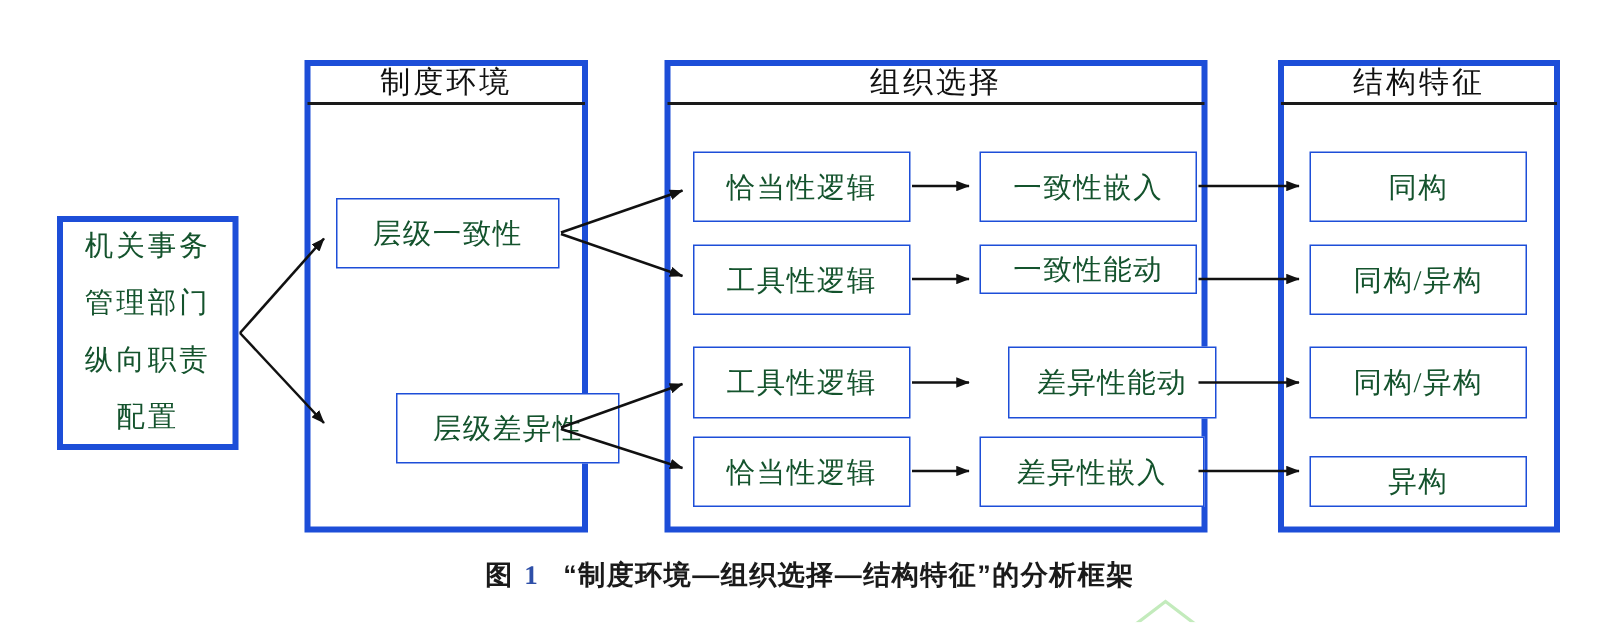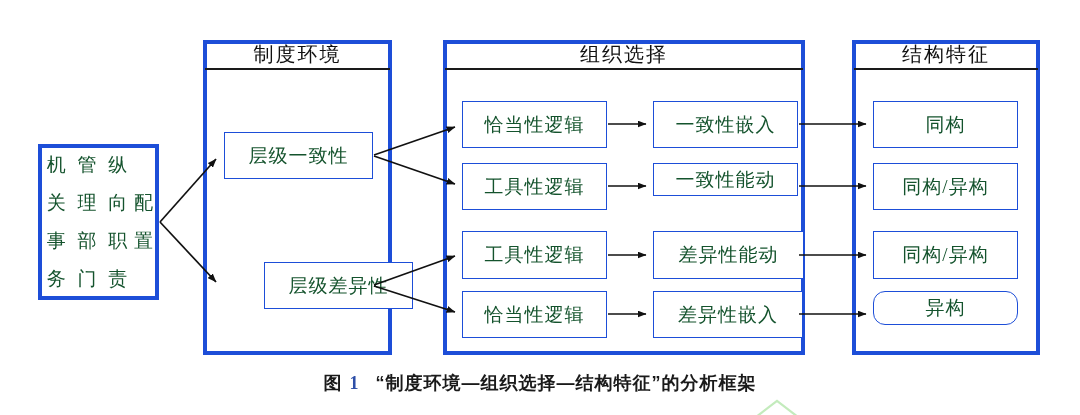--- a/index.html
+++ b/index.html
@@ -34,20 +34,21 @@
     font-size: 20px;
     letter-spacing: 2px;
     color: #111111;
   }
   .inner {
     border-width: 1.5px;
     font-size: 19px;
     letter-spacing: 1px;
   }
   .source-box {
+    flex-direction: column;
     font-size: 19px;
     line-height: 38px;
     letter-spacing: 2px;
     justify-content: center;
   }
   .source-box .ln { display: block; text-align: center; }
   svg.overlay {
     position: absolute;
     left: 0; top: 0;
     width: 1080px; height: 415px;
@@ -95,27 +96,27 @@
   <div class="box inner" style="left:224px; top:132px; width:149px; height:47px;">层级一致性</div>
   <div class="box inner" style="left:224px; top:262px; width:149px; height:47px;margin-left:40px;">层级差异性</div>
 
   <div class="box inner" style="left:462px; top:101px; width:145px; height:47px;">恰当性逻辑</div>
   <div class="box inner" style="left:462px; top:163px; width:145px; height:47px;">工具性逻辑</div>
   <div class="box inner" style="left:462px; top:231px; width:145px; height:48px;">工具性逻辑</div>
   <div class="box inner" style="left:462px; top:291px; width:145px; height:47px;">恰当性逻辑</div>
 
   <div class="box inner" style="left:653px; top:101px; width:145px; height:47px;">一致性嵌入</div>
   <div class="box inner" style="left:653px; top:163px; width:145px; height:33px;">一致性能动</div>
-  <div class="box inner" style="left:653px; top:231px; width:151px; height:48px;">差异性能动</div>
+  <div class="box inner" style="left:672px; top:231px; width:139px; height:48px;">差异性能动</div>
   <div class="box inner" style="left:653px; top:291px; width:150px; height:47px;">差异性嵌入</div>
 
   <div class="box inner" style="left:873px; top:101px; width:145px; height:47px;">同构</div>
   <div class="box inner" style="left:873px; top:163px; width:145px; height:47px;">同构/异构</div>
   <div class="box inner" style="left:873px; top:231px; width:145px; height:48px;">同构/异构</div>
-  <div class="box inner" style="left:873px; top:291px; width:145px; height:34px;border-radius:12px;">异构</div>
+  <div class="box inner" style="left:873px; top:304px; width:145px; height:34px;">异构</div>
 
   <svg class="overlay" viewBox="0 0 1080 415" xmlns="http://www.w3.org/2000/svg">
     <defs>
       <marker id="ah" markerWidth="9" markerHeight="7" refX="8.5" refY="3.5" orient="auto" markerUnits="userSpaceOnUse">
         <polygon points="0,0 9,3.5 0,7" fill="#111111"></polygon>
       </marker>
     </defs>
 
     <line class="arrow" x1="160" y1="222" x2="216" y2="159" marker-end="url(#ah)"></line>
     <line class="arrow" x1="160" y1="222" x2="216" y2="282" marker-end="url(#ah)"></line>

